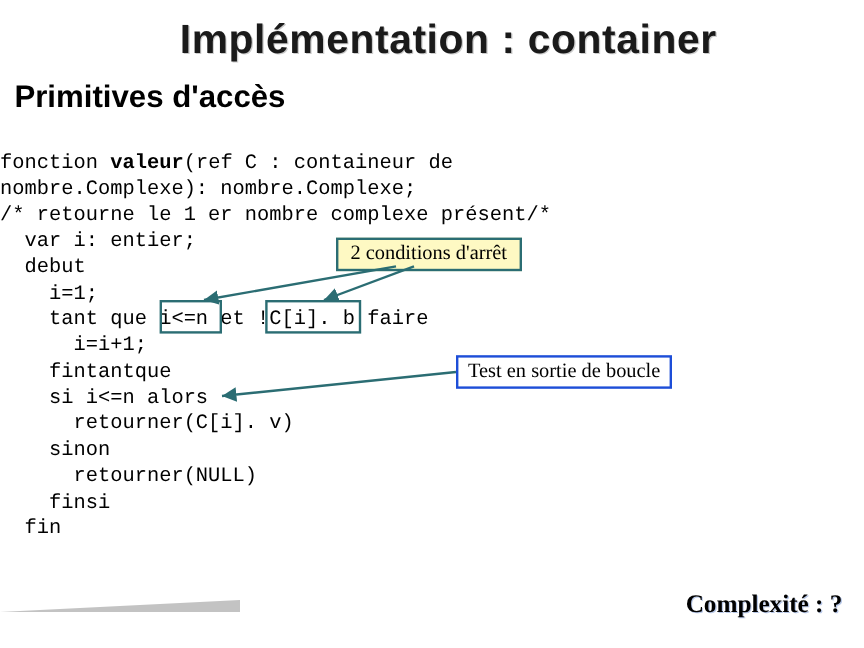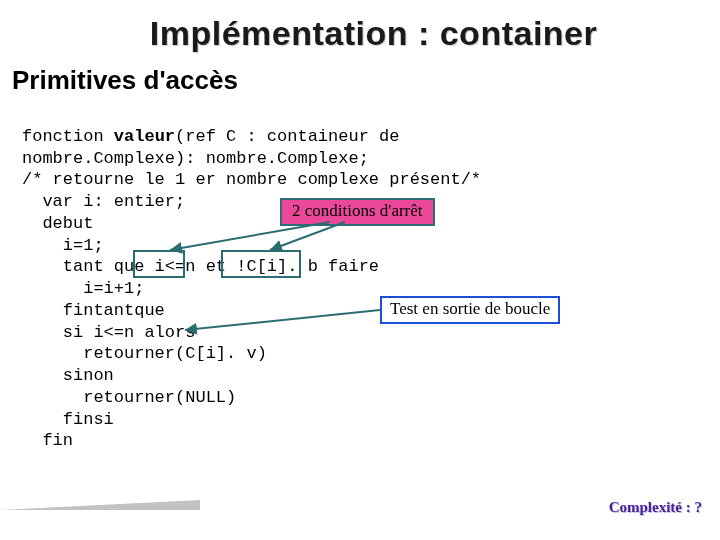--- a/index.html
+++ b/index.html
@@ -23,21 +23,20 @@
   }
   .subtitle {
     font-size: 26px;
     font-weight: bold;
     padding: 12px 0 8px 12px;
   }
   .code {
     font-family: "Courier New", monospace;
     font-size: 17px;
     line-height: 1.28;
-    padding-left: 22px;
     white-space: pre;
     color: #000;
     position: relative;
   }
   .kw { font-weight: bold; }
   .boxA {
     position: absolute;
     border: 2px solid #2b6d73;
     background: transparent;
     left: 133px;
@@ -50,44 +49,44 @@
     border: 2px solid #2b6d73;
     background: transparent;
     left: 221px;
     top: 250px;
     width: 80px;
     height: 28px;
   }
   .calloutTop {
     position: absolute;
     border: 2px solid #2b6d73;
-    background: #ec4899;
+    background: #fef9c3;
     font-family: "Times New Roman", serif;
     font-size: 17px;
     padding: 1px 10px 3px 10px;
     left: 280px;
     top: 198px;
   }
   .calloutRight {
     position: absolute;
     border: 2px solid #1d4ed8;
     font-family: "Times New Roman", serif;
     font-size: 17px;
     padding: 1px 8px 3px 8px;
     left: 380px;
     top: 296px;
   }
   .complexity {
     position: absolute;
     right: 18px;
     bottom: 24px;
     font-family: "Times New Roman", serif;
-    font-size: 15px;
+    font-size: 21px;
     font-weight: bold;
-    color: #4c1d95;
+    color: #000000;
     text-shadow: 1px 1px 0 #b8c8e8;
   }
   .wedge {
     position: absolute;
     left: 0;
     bottom: 30px;
     width: 0;
     height: 0;
     border-left: 200px solid transparent;
     border-bottom: 10px solid #888;

